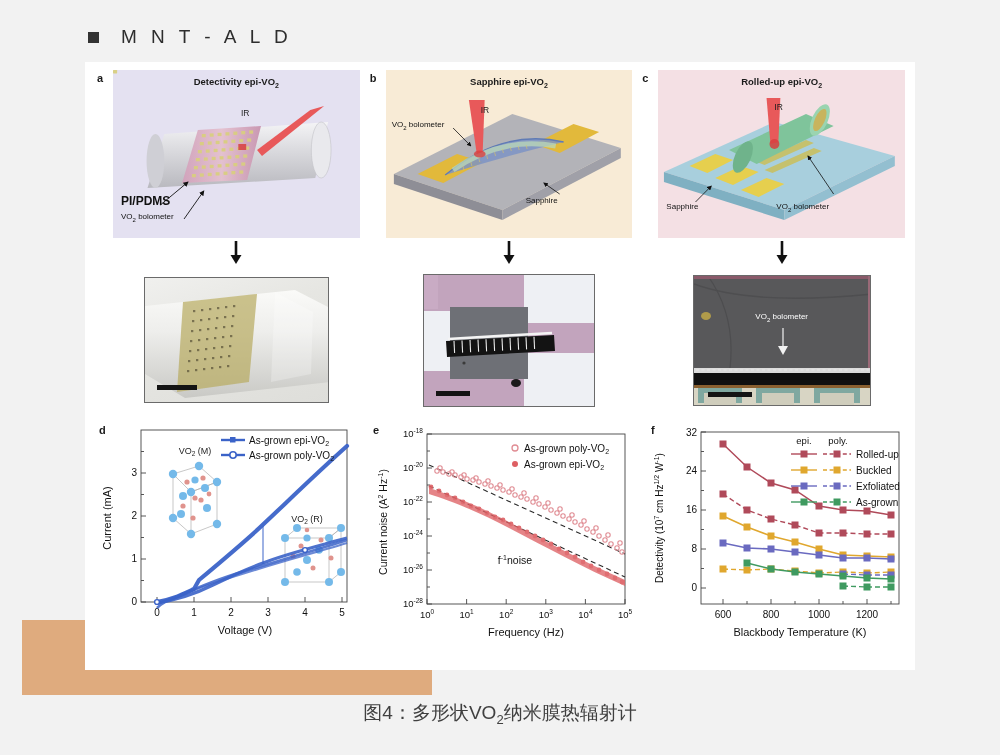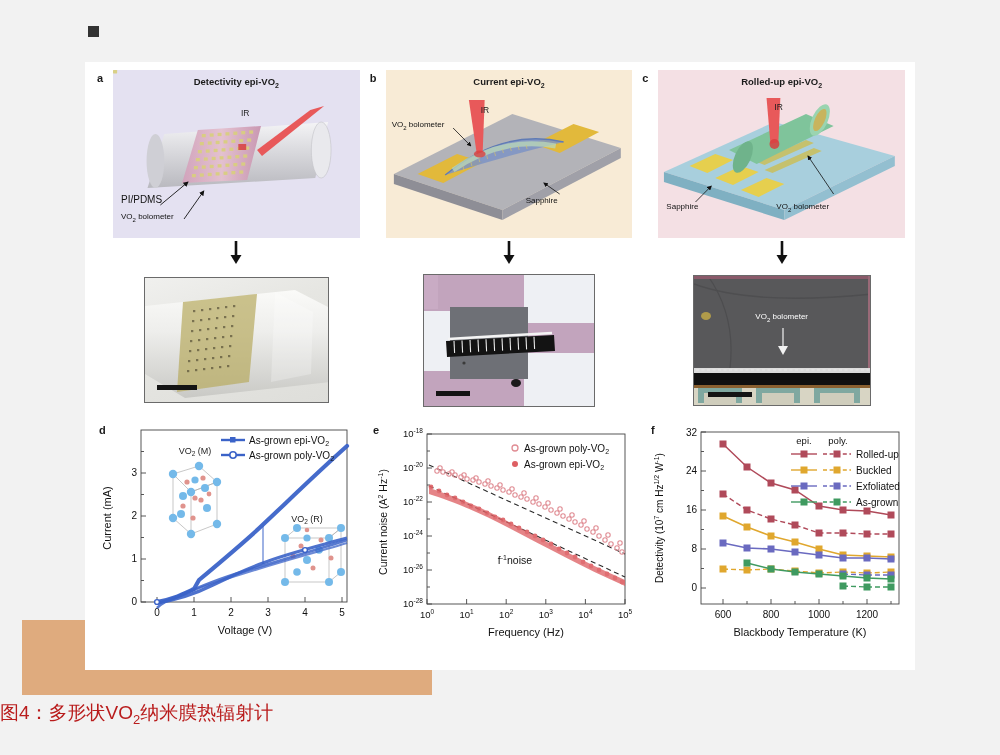--- a/index.html
+++ b/index.html
@@ -92,31 +92,32 @@
   .plot-letter {
     position: absolute; left: 4px; top: 2px;
     font-size: 11px; font-weight: bold; color: #1a1a1a; z-index: 6;
   }
   .plot svg { display: block; }
   text { font-family: "Liberation Sans", sans-serif; }
 
   
   .caption {
     position: absolute; left: 0; right: 0; top: 700px;
-    text-align: left; font-size: 19px; color: #b91c1c;
+    text-align: center; font-size: 19px; color: #404040;
   }
   .caption sub { font-size: 13px; }
 </style>
 </head>
 <body>
 
 <div class="slide">
 
   <div class="header">
     <span class="bullet-sq"></span>
+    <span class="header-title">M N T - A L D</span>
   </div>
 
   <div class="tan-block"></div>
 
   <div class="figure-card">
 
     <div class="top-row">
 
       <div class="panel">
         <span class="panel-letter">a</span>
@@ -198,21 +199,21 @@
           <div style="position:absolute;left:128px;top:38px;font-size:8.5px;color:#1b1b1b;">IR</div>
           <svg class="sch-svg" viewBox="0 0 250 168" preserveAspectRatio="none">
             <path d="M48 135 L76 112" stroke="#111" stroke-width="0.9" fill="none" marker-end="url(#mk1)"></path>
             <path d="M72 149 L92 121" stroke="#111" stroke-width="0.9" fill="none" marker-end="url(#mk1)"></path>
             <defs>
                 <marker id="mk1" markerWidth="6" markerHeight="6" refX="5" refY="3" orient="auto">
               <path d="M0,0 L6,3 L0,6 z" fill="#111"></path>
                 </marker>
               </defs>
           </svg>
-          <div style="position:absolute;left:8px;top:124px;font-size:10px;color:#111;">PI/PDMS</div>
+          <div style="position:absolute;left:8px;top:124px;font-size:12px;color:#111;font-weight:bold;">PI/PDMS</div>
           <div style="position:absolute;left:8px;top:142px;font-size:8px;color:#111;"><span>VO</span><sub style="font-size:6px">2</sub><span> bolometer</span></div>
         </div>
         <div class="down-arrow">
           <svg width="14" height="24" viewBox="0 0 14 24">
               <path d="M7 0 L7 16" stroke="#111" stroke-width="2.6"></path>
               <path d="M1.5 14 L7 23 L12.5 14 Z" fill="#111"></path>
             </svg>
         </div>
         <div class="photo">
           <div class="photo-inner">
@@ -275,21 +276,21 @@
               </svg>
               <div class="scalebar" style="left:12px;bottom:12px;width:40px;"></div>
             </div>
           </div>
         </div>
       </div>
 
       <div class="panel">
         <span class="panel-letter">b</span>
         <div class="schematic sch-b">
-          <div class="sch-title"><span>Current epi-VO</span><sub>2</sub></div>
+          <div class="sch-title"><span>Sapphire epi-VO</span><sub>2</sub></div>
           <svg class="sch-svg" viewBox="0 0 250 168" preserveAspectRatio="none">
 
             <path d="M8 104 L128 44 L238 78 L118 140 Z" fill="#b3b3b8"></path>
             <path d="M8 104 L8 114 L118 150 L118 140 Z" fill="#8e8e96"></path>
             <path d="M118 140 L118 150 L238 88 L238 78 Z" fill="#a0a0a8"></path>
 
             <path d="M32 104 L72 84 L98 92 L58 113 Z" fill="#e2b93b"></path>
             <path d="M150 74 L190 54 L216 62 L176 83 Z" fill="#e2b93b"></path>
 
             <path d="M60 105 Q118 58 180 72 Q120 86 60 105 Z" fill="#7c93c4" opacity="0.85"></path>

